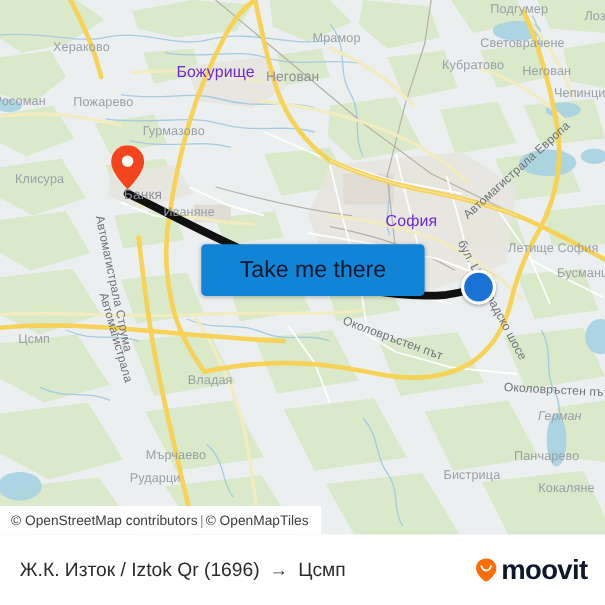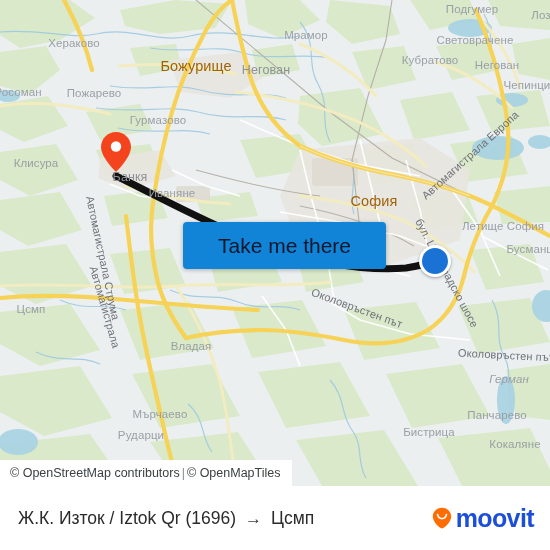--- a/index.html
+++ b/index.html
@@ -28,21 +28,21 @@
   
   .lbl {
     position: absolute;
     color: #8a8f94;
     font-family: "Liberation Sans", sans-serif;
     white-space: nowrap;
     transform: translate(-50%, -50%);
     pointer-events: none;
     letter-spacing: .1px;
   }
-  .lbl.city   { font-size: 14.5px; color: #a16207; }
+  .lbl.city   { font-size: 14.5px; color: #6d28d9; }
   .lbl.town   { font-size: 12.5px; color: #8d9196; }
   .lbl.vill   { font-size: 11.5px; color: #9aa0a5; }
   .lbl.road   { font-size: 11px;  color: #6f7378; font-weight: 400; }
 
   
   #origin-marker {
     position: absolute;
     left: 116px; top: 172px;
     width: 30px; height: 40px;
     transform: translate(-50%, -100%);
@@ -112,21 +112,21 @@
   #arrow-icon { font-size: 17px; color: #3a3a3a; line-height: 1; }
   #brand {
     display: flex;
     align-items: center;
     gap: 3px;
     flex: 0 0 auto;
   }
   #brand-text {
     font-size: 25px;
     font-weight: bold;
-    color: #1d4ed8;
+    color: #0f172a;
     letter-spacing: -0.6px;
     line-height: 1;
   }
 </style>
 </head>
 <body>
 
 <div id="app">
 
   <div id="map">

